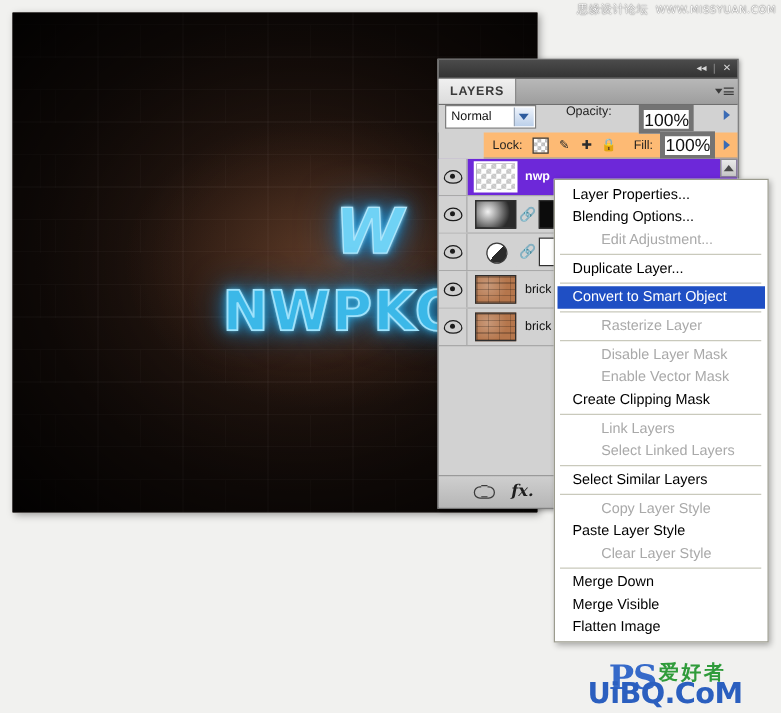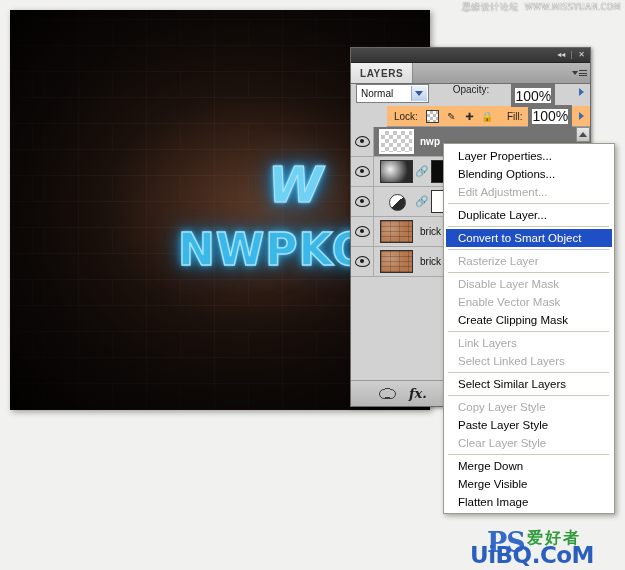--- a/index.html
+++ b/index.html
@@ -288,21 +288,21 @@
     overflow: hidden;
   }
   .layer-row {
     height: 29px;
     display: flex;
     align-items: center;
     border-bottom: 1px solid #a9a9a9;
     background: #d2d2d2;
     position: relative;
   }
-  .layer-row.selected { background: #737373; }
+  .layer-row.selected { background: #6d28d9; }
   .eye-cell {
     width: 22px;
     height: 100%;
     display:flex; align-items:center; justify-content:center;
     border-right: 1px solid #a9a9a9;
     background: #d2d2d2;
   }
   .eye {
     width: 13px; height: 9px;
     border-radius: 50% 50% 50% 50% / 60% 60% 40% 40%;
@@ -455,21 +455,21 @@
   }
   .menu-item {
     height: 18px;
     line-height: 18px;
     padding-left: 14px;
     font-size: 11.5px;
     color: #000000;
     font-family: "Liberation Sans", sans-serif;
     white-space: nowrap;
   }
-  .menu-item.disabled { color: #a9a9a9; }
+  .menu-item.disabled { color: #a9a9a9; margin-left: 23px; }
   .menu-item.highlight {
     background: #1f4fc4;
     color: #ffffff;
     margin: 0 2px;
     padding-left: 12px;
   }
   .menu-sep {
     height: 1px;
     background: #c9c9bc;
     margin: 2px 5px 2px 4px;

